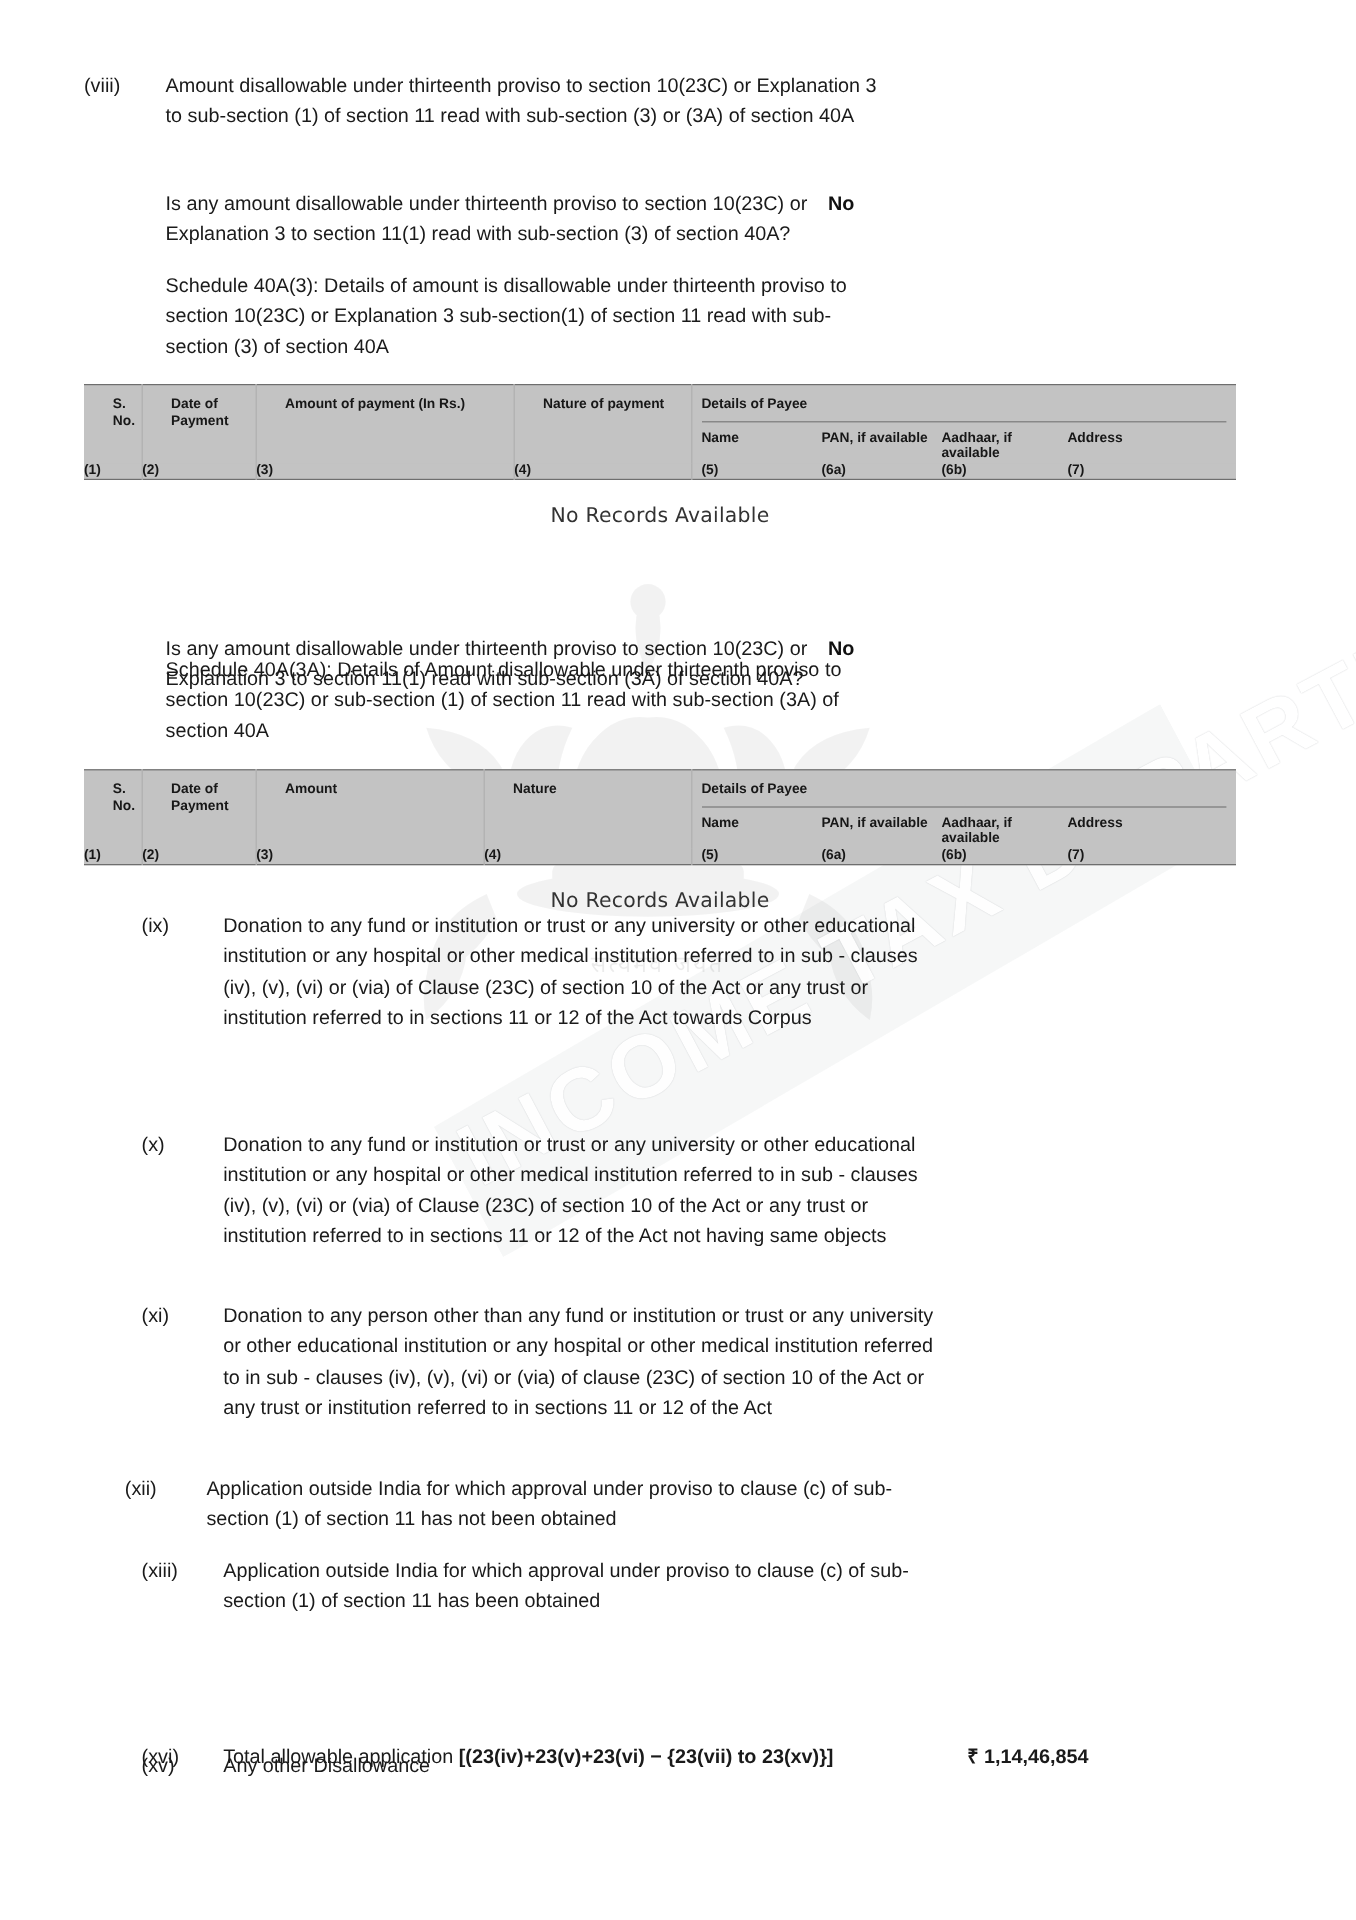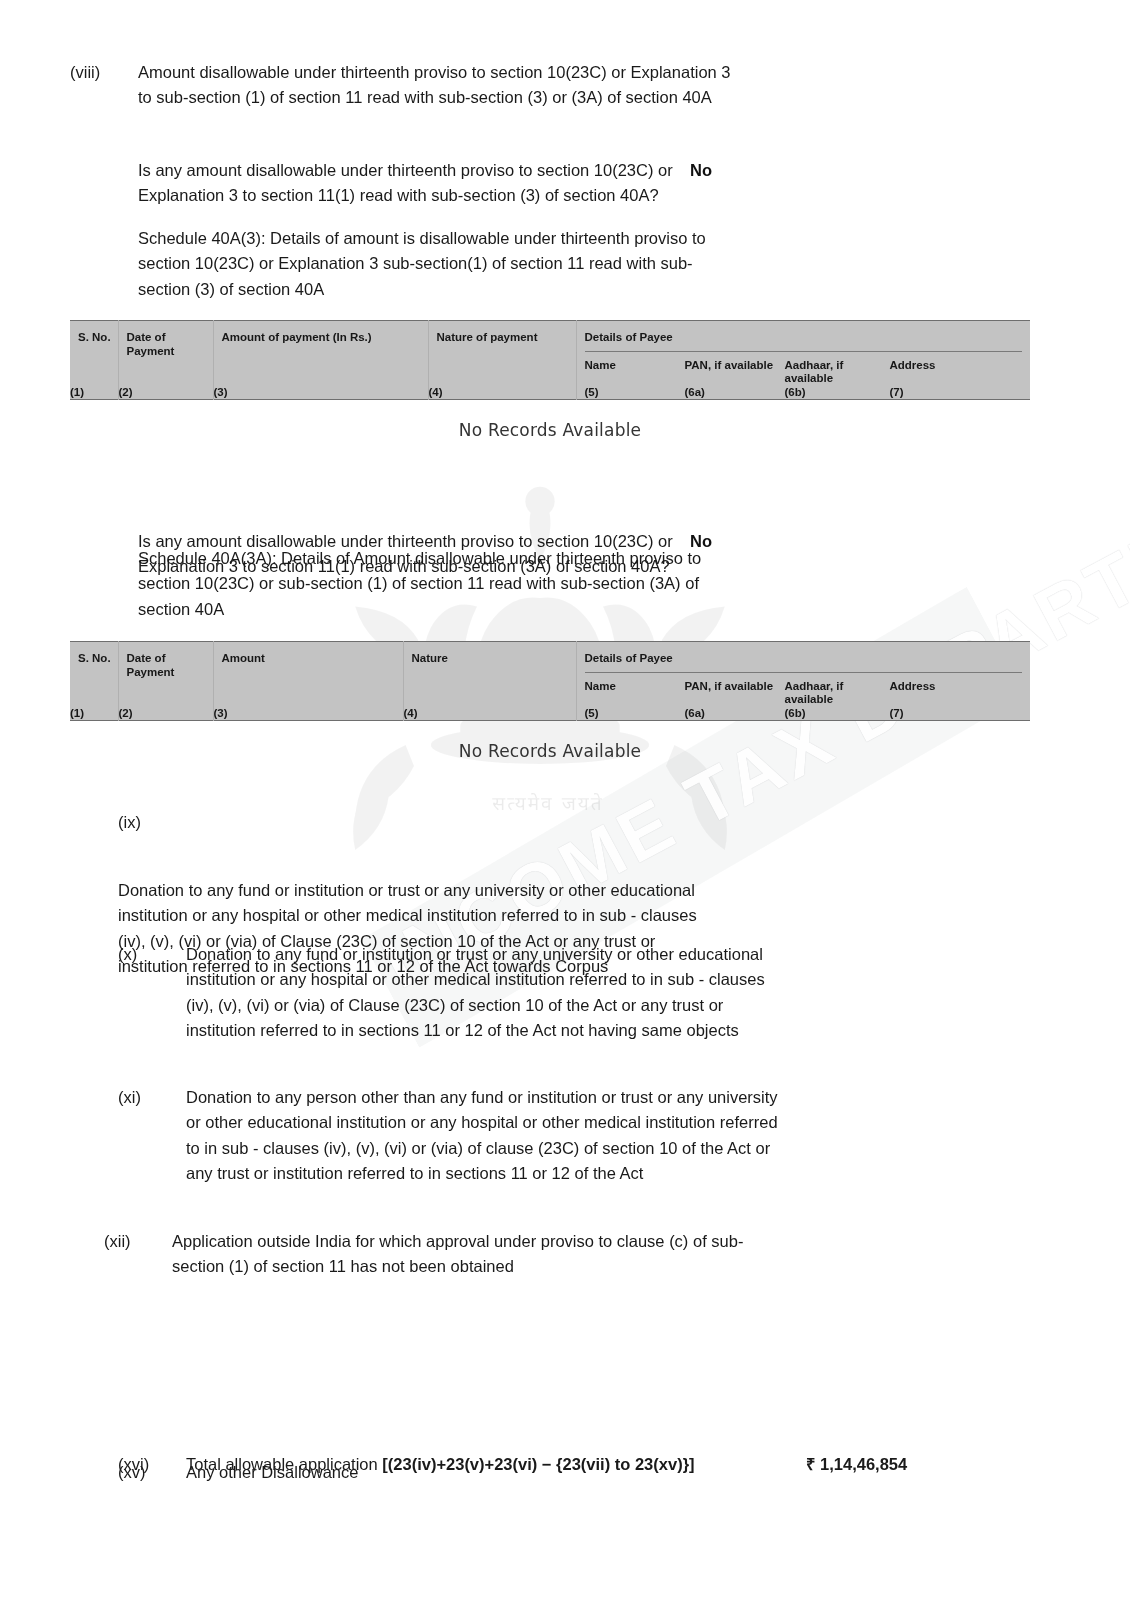--- a/index.html
+++ b/index.html
@@ -138,21 +138,21 @@
   }
   table.grid td {
     vertical-align: top;
     font-size: 11.5px;
     line-height: 13.5px;
     font-weight: bold;
     color: #171717;
     padding: 0;
     background: #c3c3c3;
   }
-  .cell-pad { padding: 10px 0 0 8px; }
+  .cell-pad { padding: 10px 0 0 24px; }
   .colsep {
     border-left: 1px solid #b0b0b0;
   }
   .hdr-h { height: 62px; }
   .numrow td {
     font-size: 11.5px;
     font-weight: bold;
     padding: 0 0 7px 8px;
     vertical-align: bottom;
     color: #171717;
@@ -371,21 +371,21 @@
             <div class="payee-sub" style="width:105px">(6b)</div>
             <div class="payee-sub" style="width:140px">(7)</div>
           </div>
         </td>
       </tr>
     </tbody>
       </table>
     <div class="no-records">No Records Available</div>
   </div>
 
-  <div class="clause" style="left:118px; top:810px; width:760px;flex-direction:column;">
+  <div class="clause" style="left:118px; top:760px; width:760px;">
     <div class="clause-num">(ix)</div>
     <div class="clause-body">
       <div class="para">Donation to any fund or institution or trust or any university or other educational institution or any hospital or other medical institution referred to in sub - clauses (iv), (v), (vi) or (via) of Clause (23C) of section 10 of the Act or any trust or institution referred to in sections 11 or 12 of the Act towards Corpus</div>
     </div>
   </div>
 
   <div class="clause" style="left:118px; top:942px; width:760px;">
     <div class="clause-num">(x)</div>
     <div class="clause-body">
       <div class="para">Donation to any fund or institution or trust or any university or other educational institution or any hospital or other medical institution referred to in sub - clauses (iv), (v), (vi) or (via) of Clause (23C) of section 10 of the Act or any trust or institution referred to in sections 11 or 12 of the Act not having same objects</div>
@@ -399,20 +399,26 @@
     </div>
   </div>
 
   <div class="clause" style="left:104px; top:1229px; width:760px;">
     <div class="clause-num">(xii)</div>
     <div class="clause-body">
       <div class="para">Application outside India for which approval under proviso to clause (c) of sub-section (1) of section 11 has not been obtained</div>
     </div>
   </div>
 
+  <div class="clause" style="left:118px; top:1297px; width:760px;">
+    <div class="clause-num">(xiii)</div>
+    <div class="clause-body">
+      <div class="para">Application outside India for which approval under proviso to clause (c) of sub-section (1) of section 11 has been obtained</div>
+    </div>
+  </div>
 
 
   <div class="clause" style="left:118px; top:1460px; width:760px;">
     <div class="clause-num">(xv)</div>
     <div class="clause-body">
       <div class="para">Any other Disallowance</div>
     </div>
   </div>
 
   <div class="clause" style="left:118px; top:1452px; width:900px;">

